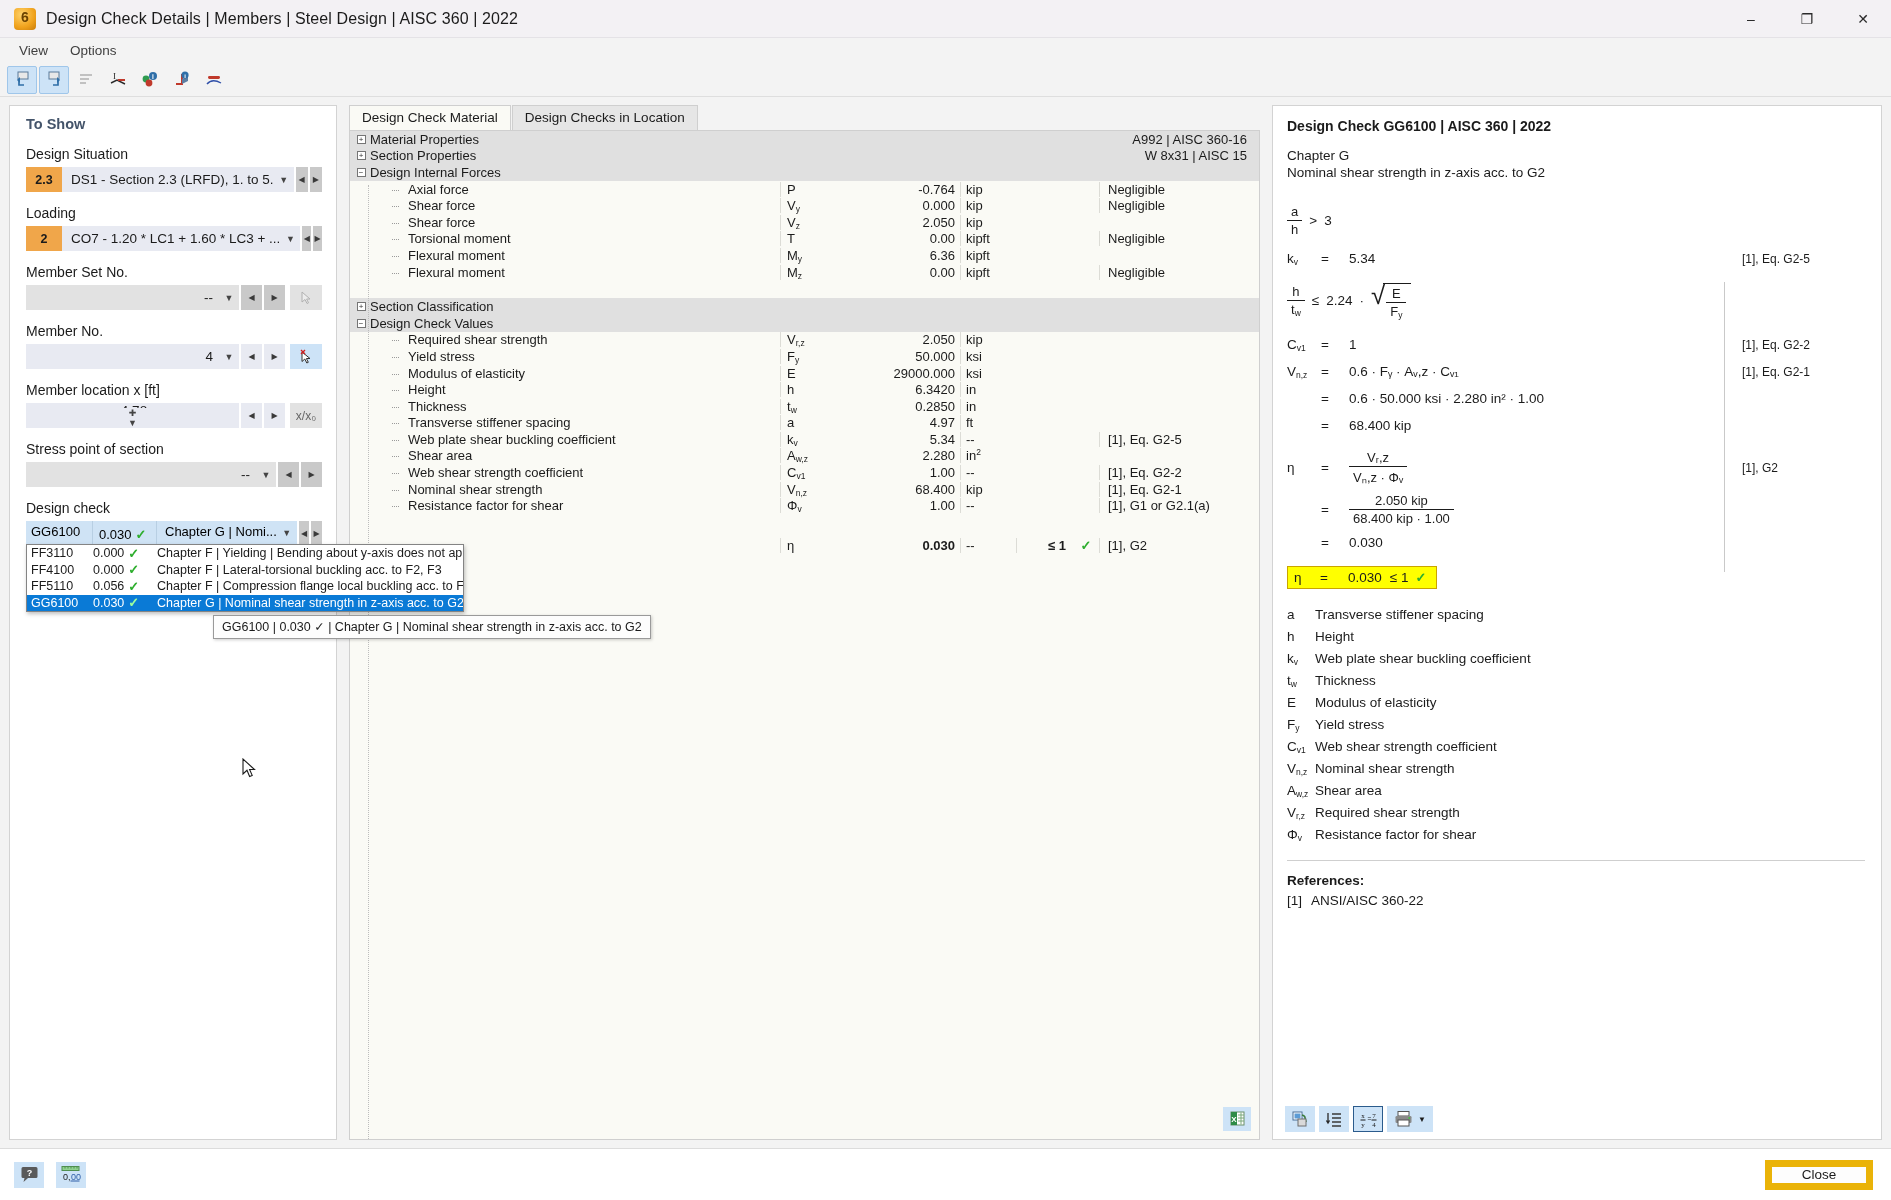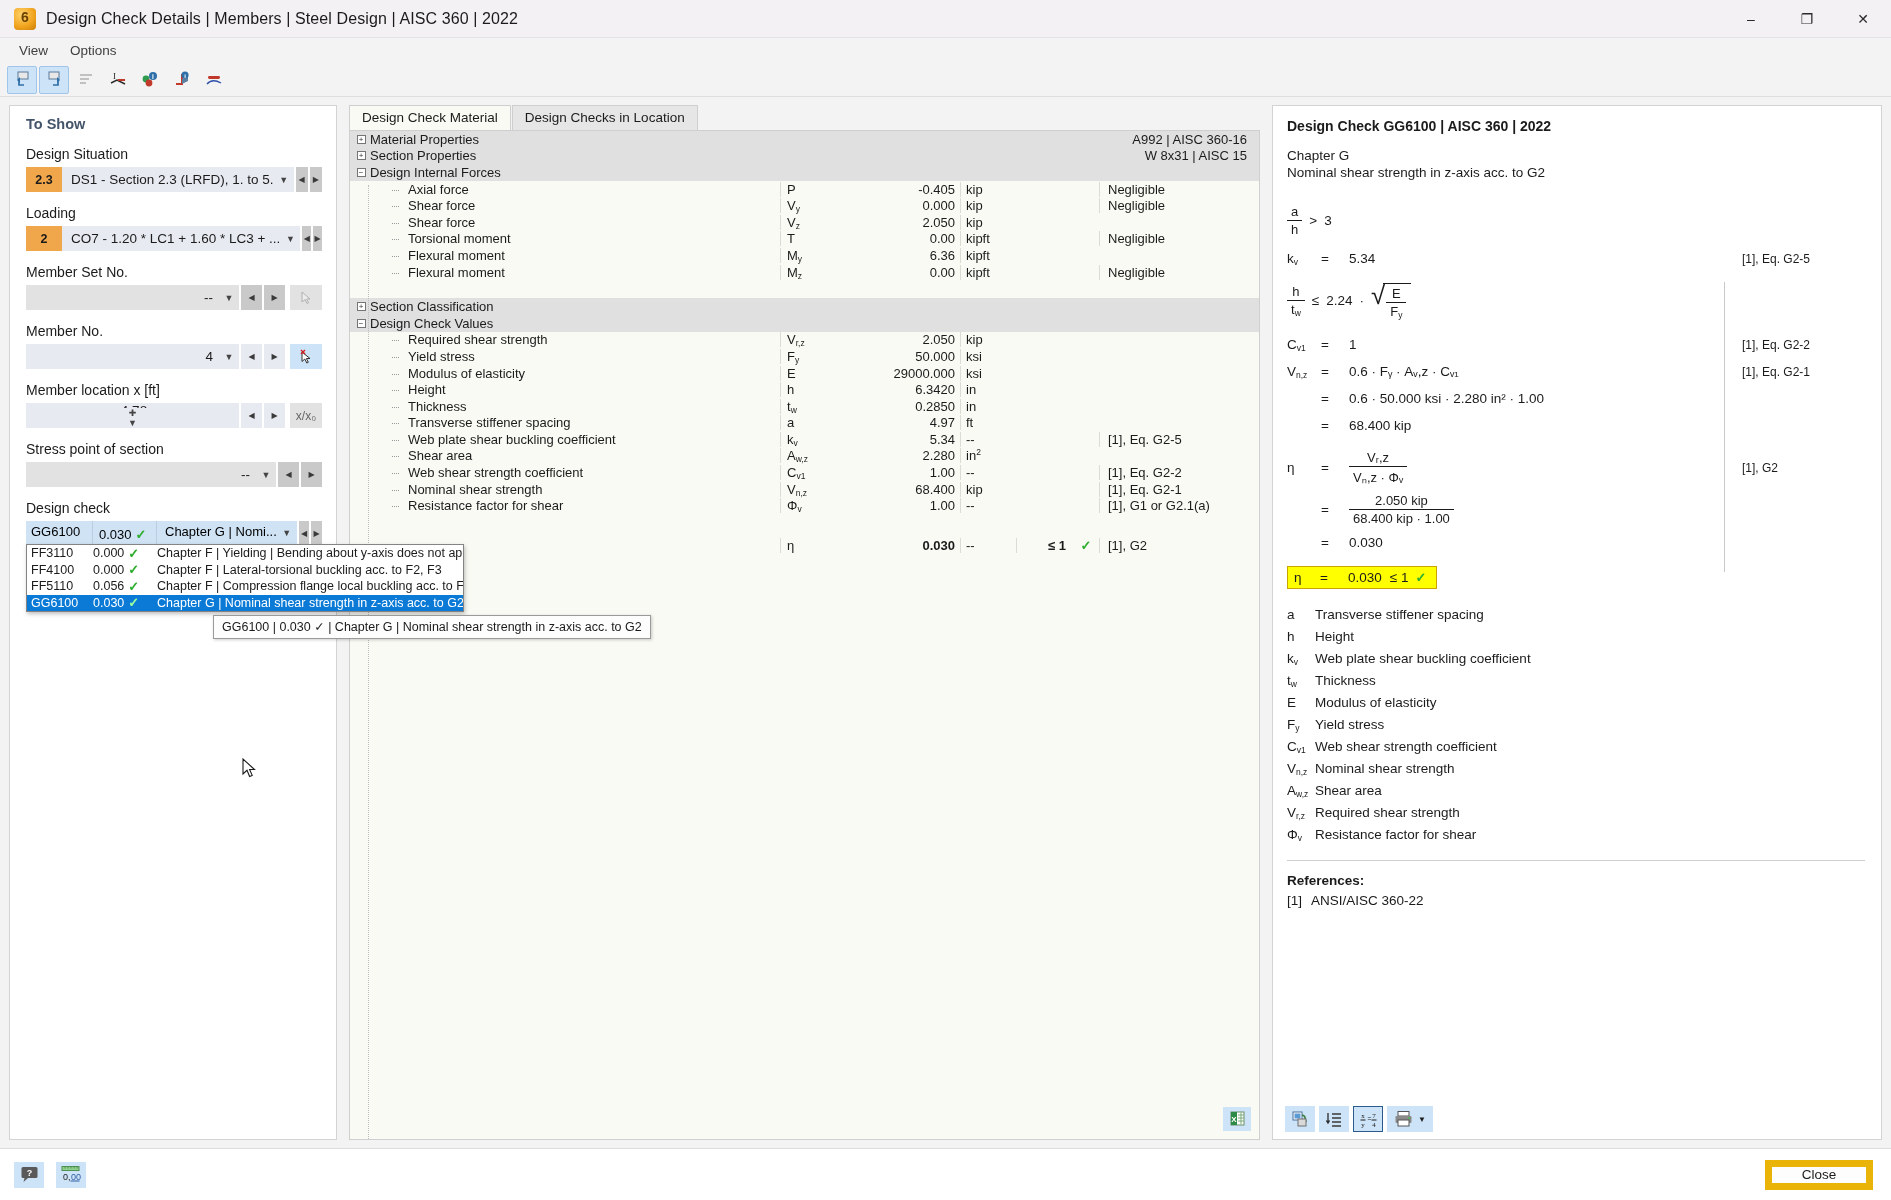--- a/index.html
+++ b/index.html
@@ -521,21 +521,21 @@
             <div class="c-exp">
                 <span class="expander">−</span>
               </div>
             <div class="c-name c-group-label">Design Internal Forces</div>
           </div>
 
           <div class="trow">
             <div class="c-exp"></div>
             <div class="c-name indent">Axial force</div>
             <div class="c-sym"><span>P</span><sub></sub></div>
-            <div class="c-val">-0.405</div>
+            <div class="c-val">-0.764</div>
             <div class="c-unit">kip</div>
             <div class="c-lim"></div>
             <div class="c-chk"></div>
             <div class="c-note">Negligible</div>
           </div>
           <div class="trow">
             <div class="c-exp"></div>
             <div class="c-name indent">Shear force</div>
             <div class="c-sym"><span>V</span><sub>y</sub></div>
             <div class="c-val">0.000</div>

